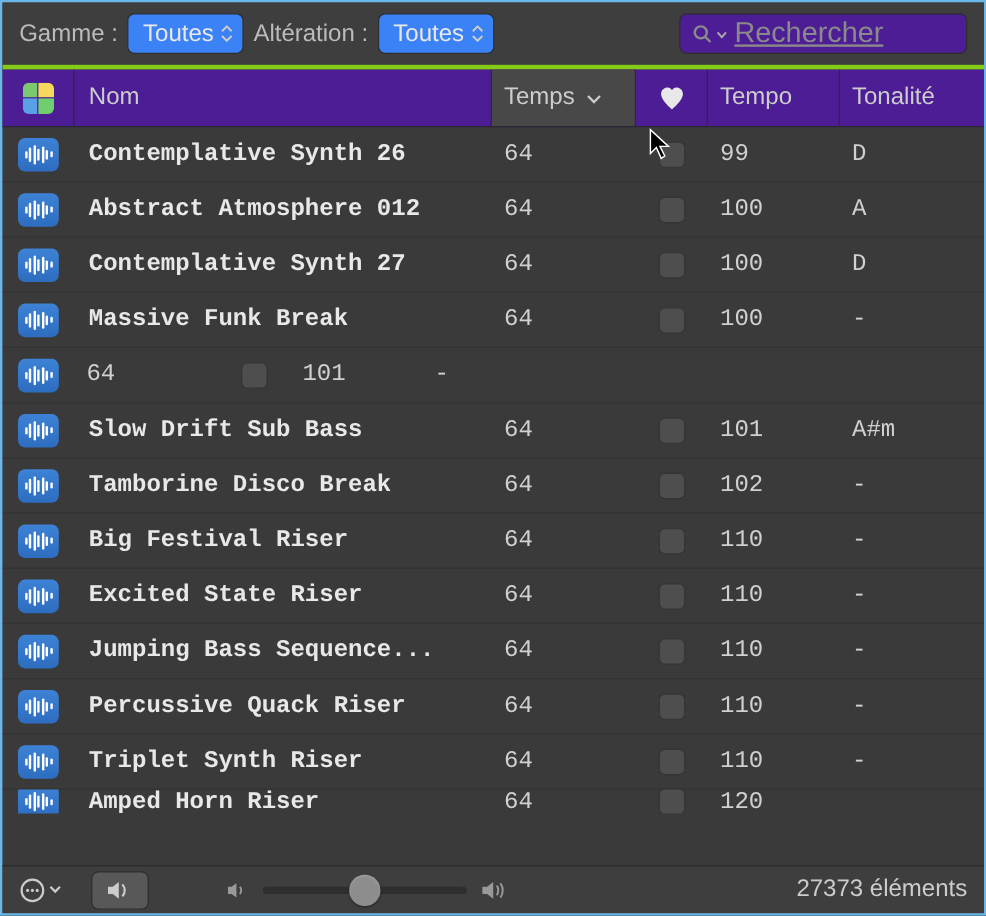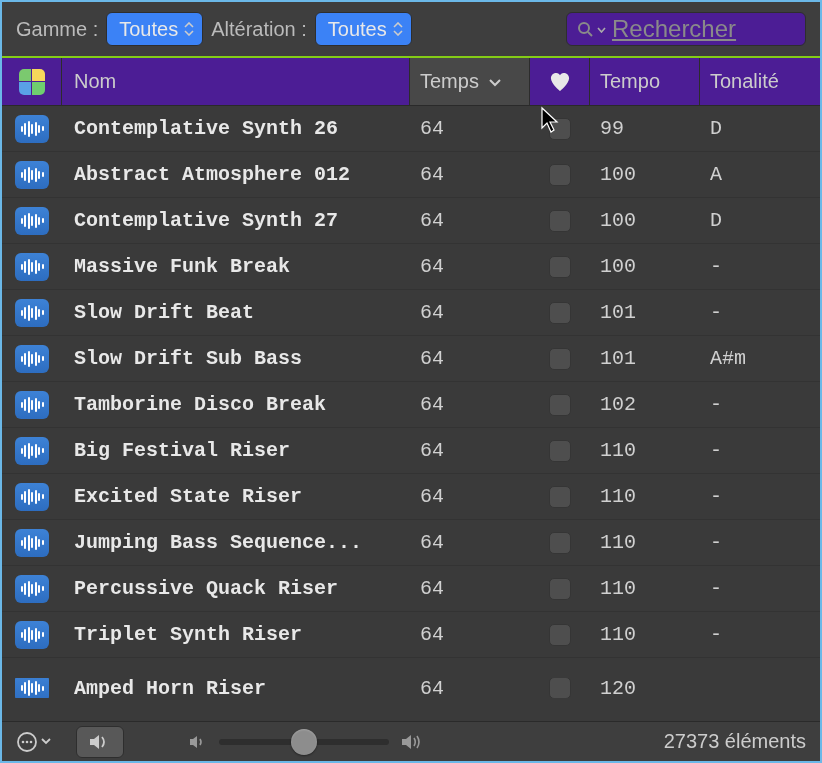--- a/index.html
+++ b/index.html
@@ -15,21 +15,21 @@
       height: 763px;
       overflow: hidden;
       border: 2px solid #6bb8e8;
       position: relative;
     }
     .toolbar {
       display: flex;
       align-items: center;
       padding: 8px 14px;
       background: #3e3e3e;
-      border-bottom: 2px solid #84cc16;
+      border-bottom: 4px solid #84cc16;
       gap: 8px;
       height: 56px;
     }
     .toolbar-label {
       color: #bbb;
       font-size: 20px;
     }
     .dropdown {
       display: flex;
       align-items: center;
@@ -120,21 +120,21 @@
       width: 60px;
       display: flex;
       align-items: center;
       justify-content: center;
     }
     .row .cell-name { flex: 1; padding-left: 12px; font-weight: 600; color: #e8e8e8; white-space: nowrap; overflow: hidden; text-overflow: ellipsis;}
     .row .cell-temps { width: 120px; padding-left: 10px; color: #d0d0d0;}
     .row .cell-fav { width: 60px; display: flex; align-items: center; justify-content: center;}
     .row .cell-tempo { width: 110px; padding-left: 10px; color: #d0d0d0;}
     .row .cell-key { width: 120px; padding-left: 10px; color: #d0d0d0;}
-    .row.partial { height: 20px; border-bottom: none; overflow: hidden; margin-top: 20px;}
+    .row.partial { height: 20px; border-bottom: none; overflow: hidden;}
 
     .audio-icon {
       width: 34px;
       height: 28px;
       background: linear-gradient(#3d82d6, #2d6dc0);
       border-radius: 6px;
       display: flex;
       align-items: center;
       justify-content: center;
       gap: 1.5px;
@@ -384,21 +384,20 @@
       <div class="audio-icon">
         <span></span>
           <span></span>
           <span></span>
           <span></span>
           <span></span>
           <span></span>
           <span></span>
       </div>
     </div>
-    <div class="cell-name">Slow Drift Beat</div>
     <div class="cell-temps">64</div>
     <div class="cell-fav">
         <div class="checkbox"></div>
       </div>
     <div class="cell-tempo">101</div>
     <div class="cell-key">-</div>
     </div>
     <div class="row">
     <div class="cell-icon">
       <div class="audio-icon">

